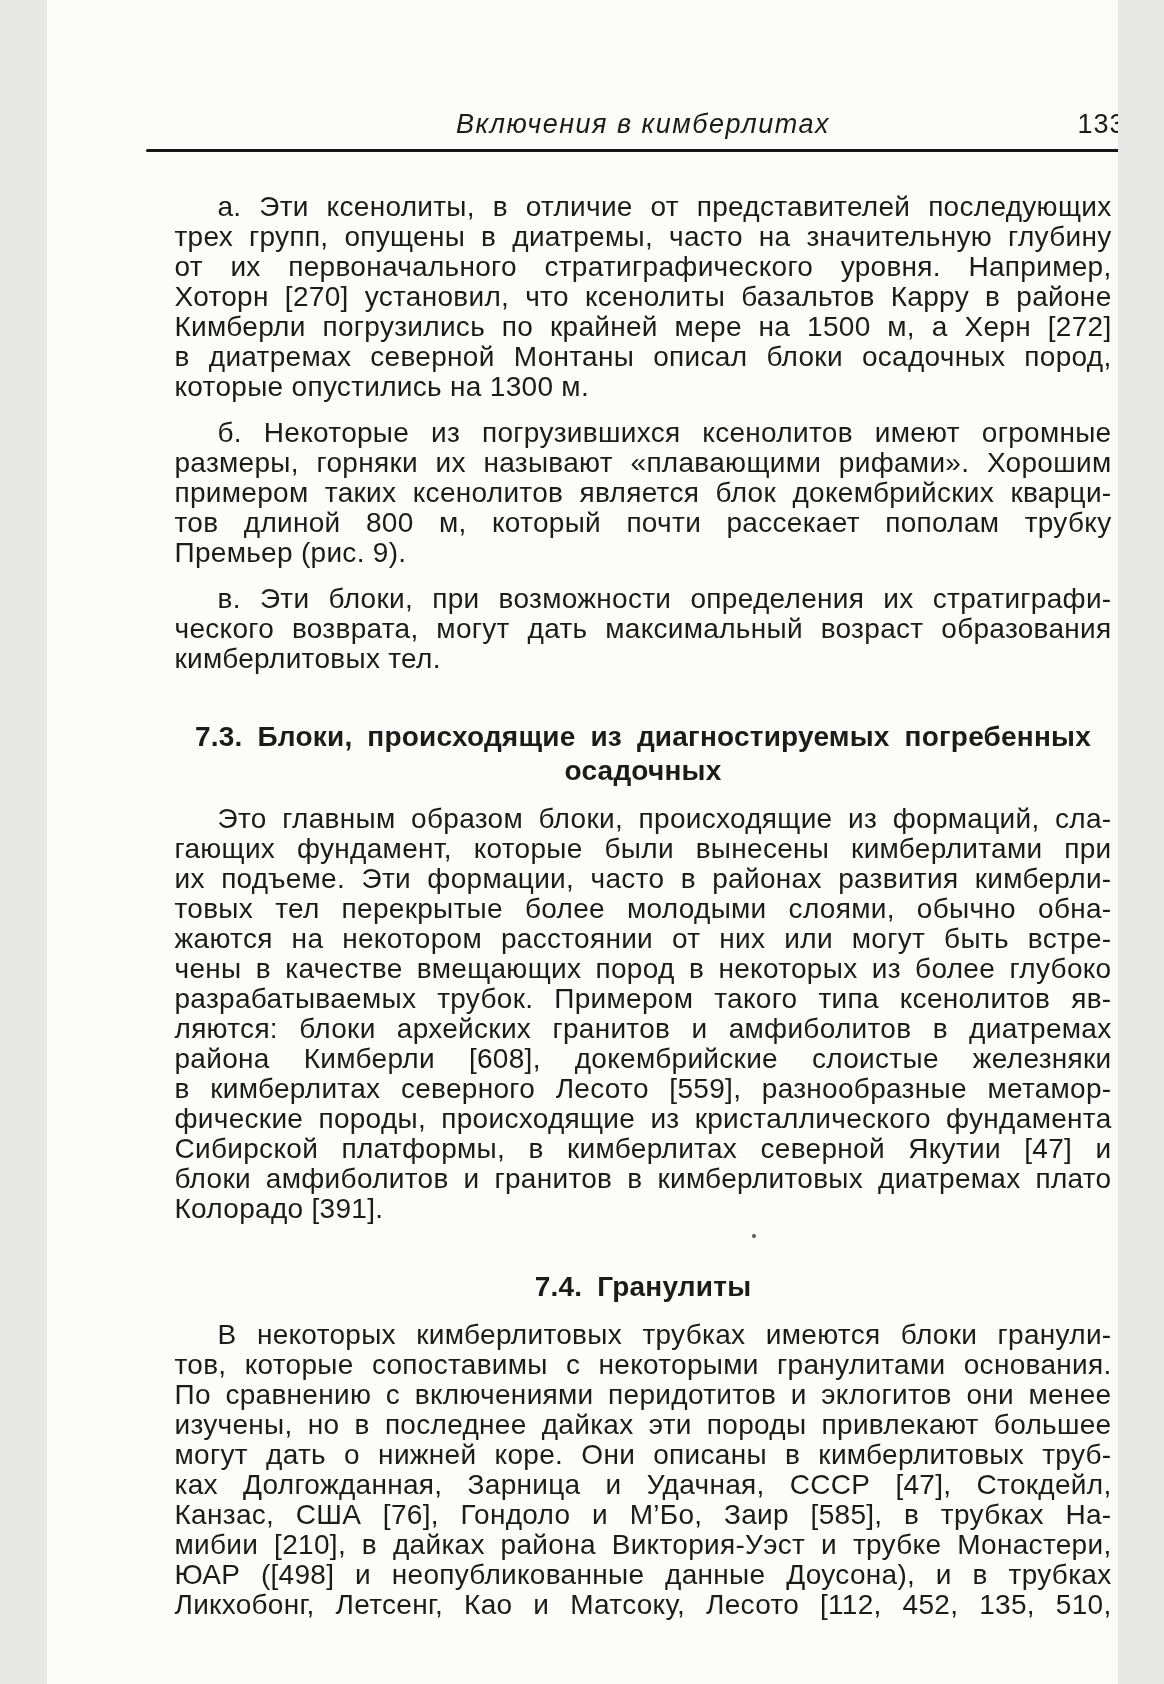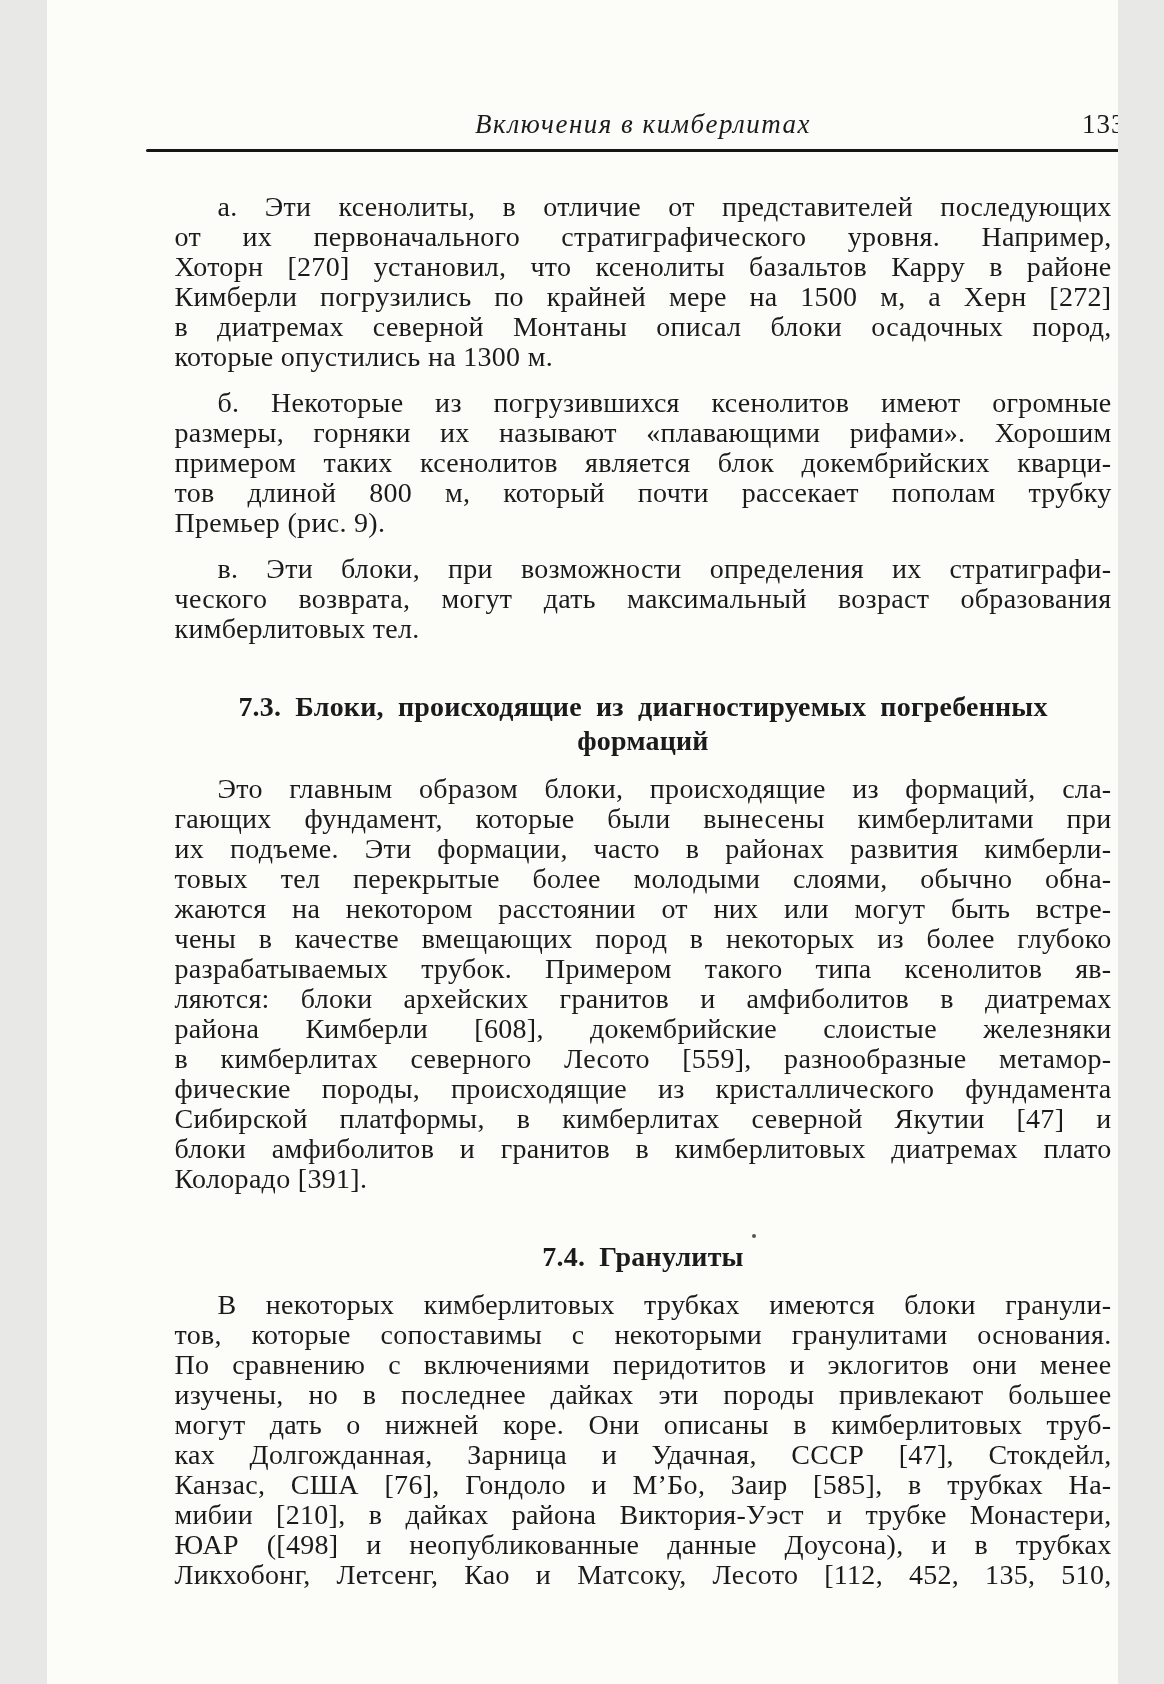--- a/index.html
+++ b/index.html
@@ -7,21 +7,21 @@
     padding: 0;
     background: #e8e8e6;
   }
   .page {
     position: relative;
     width: 1071px;
     height: 1684px;
     margin: 0 auto;
     background: var(--paper, #fcfcf9);
     color: var(--ink, #1b1b1b);
-    font-family: Liberation Serif, serif;
+    font-family: Liberation Sans, sans-serif;
     overflow: hidden;
   }
   
   .running-head {
     position: absolute;
     left: 112px;
     top: 108px;
     width: 969px;
     height: 40px;
   }
@@ -91,41 +91,42 @@
 
 <div class="page">
   <div class="running-head">
     <span class="running-title">Включения в кимберлитах</span>
     <span class="page-number">133</span>
   </div>
   <div class="head-rule"></div>
   <div class="content">
       <div class="block para">
         <div class="line j indent">а. Эти ксенолиты, в отличие от представителей последующих</div>
+        <div class="line j">трех групп, опущены в диатремы, часто на значительную глубину</div>
         <div class="line j">от их первоначального стратиграфического уровня. Например,</div>
         <div class="line j">Хоторн [270] установил, что ксенолиты базальтов Карру в районе</div>
         <div class="line j">Кимберли погрузились по крайней мере на 1500 м, а Херн [272]</div>
         <div class="line j">в диатремах северной Монтаны описал блоки осадочных пород,</div>
         <div class="line">которые опустились на 1300 м.</div>
       </div>
       <div class="block para">
         <div class="line j indent">б. Некоторые из погрузившихся ксенолитов имеют огромные</div>
         <div class="line j">размеры, горняки их называют «плавающими рифами». Хорошим</div>
         <div class="line j">примером таких ксенолитов является блок докембрийских кварци-</div>
         <div class="line j">тов длиной 800 м, который почти рассекает пополам трубку</div>
         <div class="line">Премьер (рис. 9).</div>
       </div>
       <div class="block para">
         <div class="line j indent">в. Эти блоки, при возможности определения их стратиграфи-</div>
         <div class="line j">ческого возврата, могут дать максимальный возраст образования</div>
         <div class="line">кимберлитовых тел.</div>
       </div>
       <div class="block heading">
         <div class="line">7.3. Блоки, происходящие из диагностируемых погребенных</div>
-        <div class="line">формаций</div>
+        <div class="line">осадочных</div>
       </div>
       <div class="block para">
         <div class="line j indent">Это главным образом блоки, происходящие из формаций, сла-</div>
         <div class="line j">гающих фундамент, которые были вынесены кимберлитами при</div>
         <div class="line j">их подъеме. Эти формации, часто в районах развития кимберли-</div>
         <div class="line j">товых тел перекрытые более молодыми слоями, обычно обна-</div>
         <div class="line j">жаются на некотором расстоянии от них или могут быть встре-</div>
         <div class="line j">чены в качестве вмещающих пород в некоторых из более глубоко</div>
         <div class="line j">разрабатываемых трубок. Примером такого типа ксенолитов яв-</div>
         <div class="line j">ляются: блоки архейских гранитов и амфиболитов в диатремах</div>

